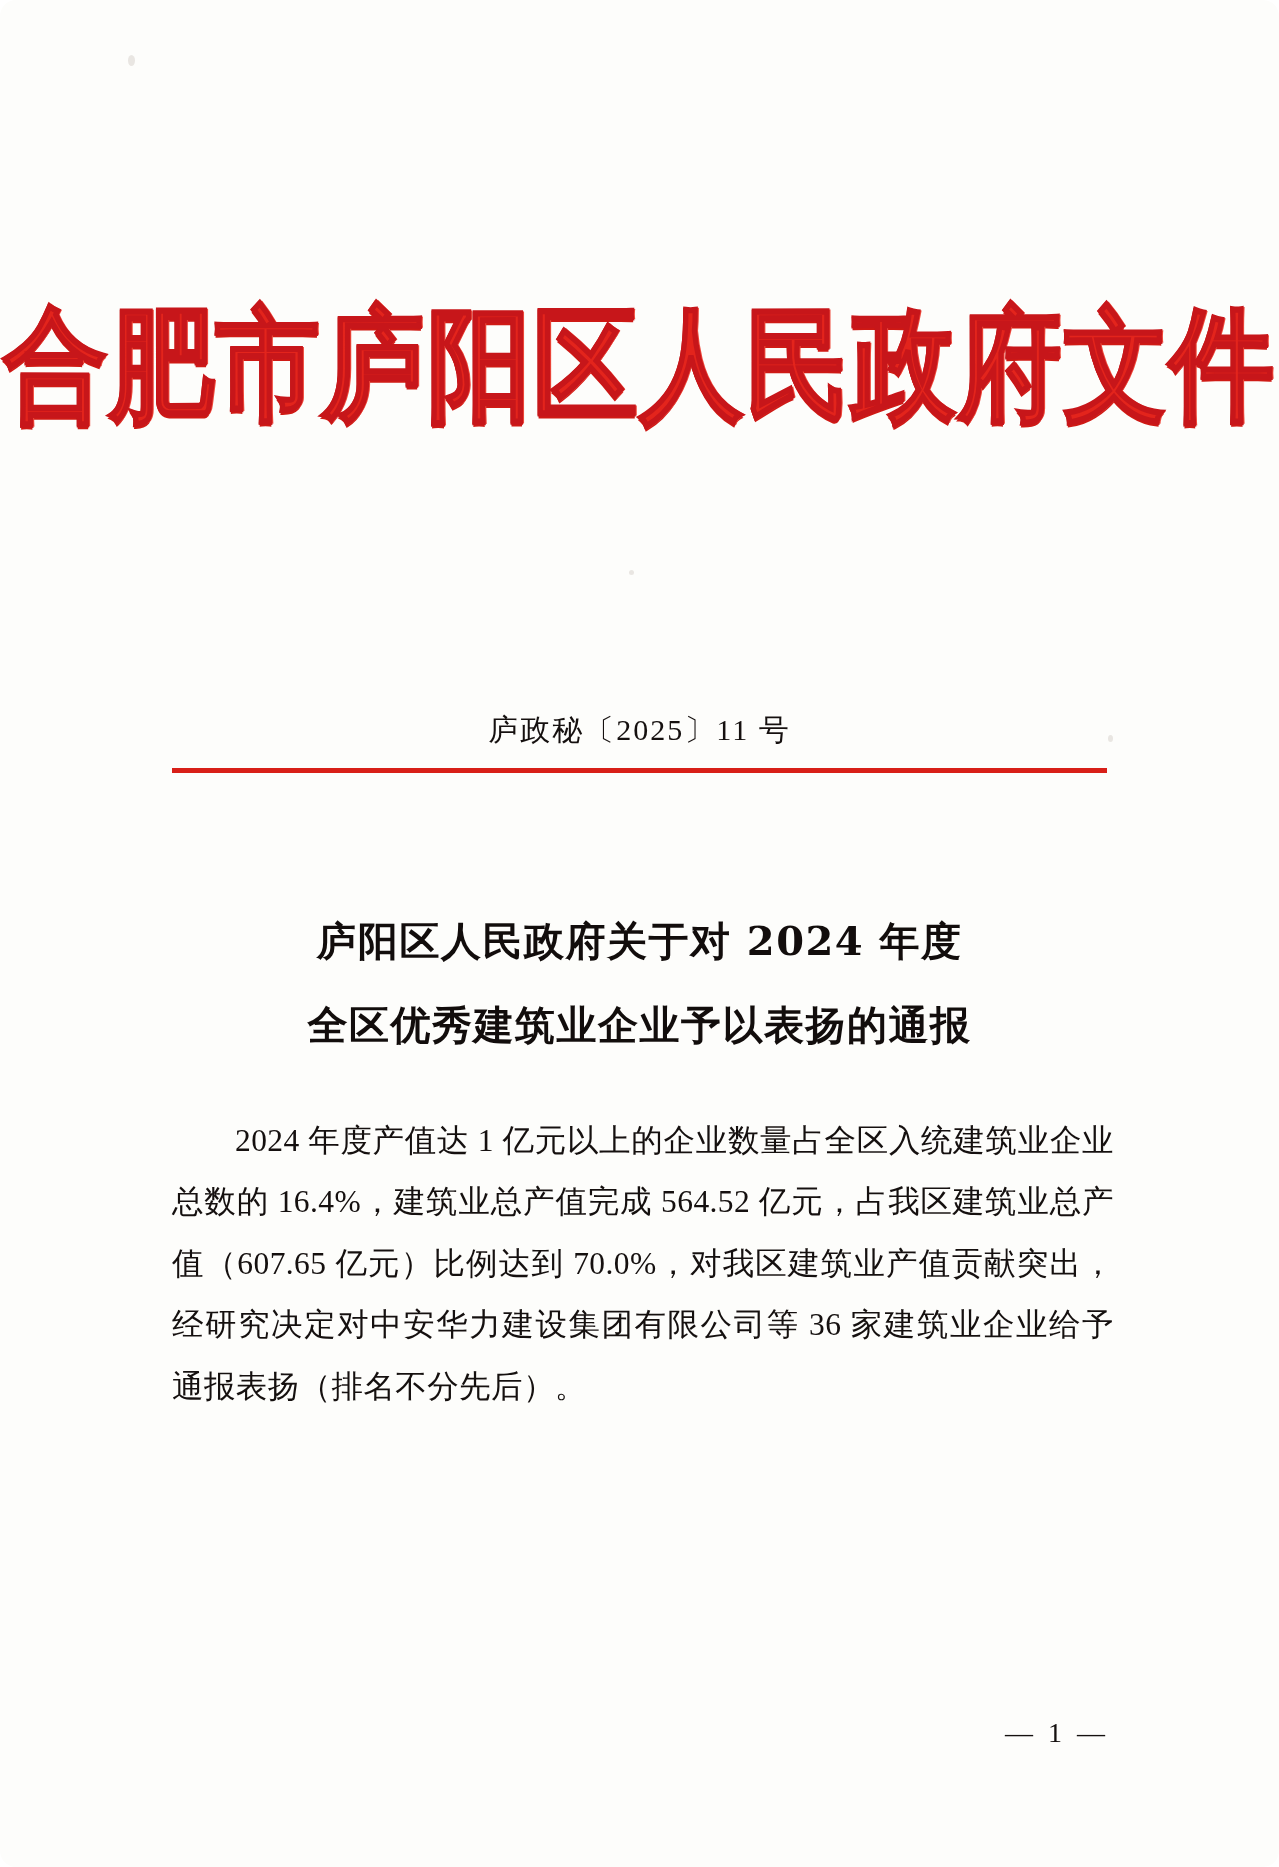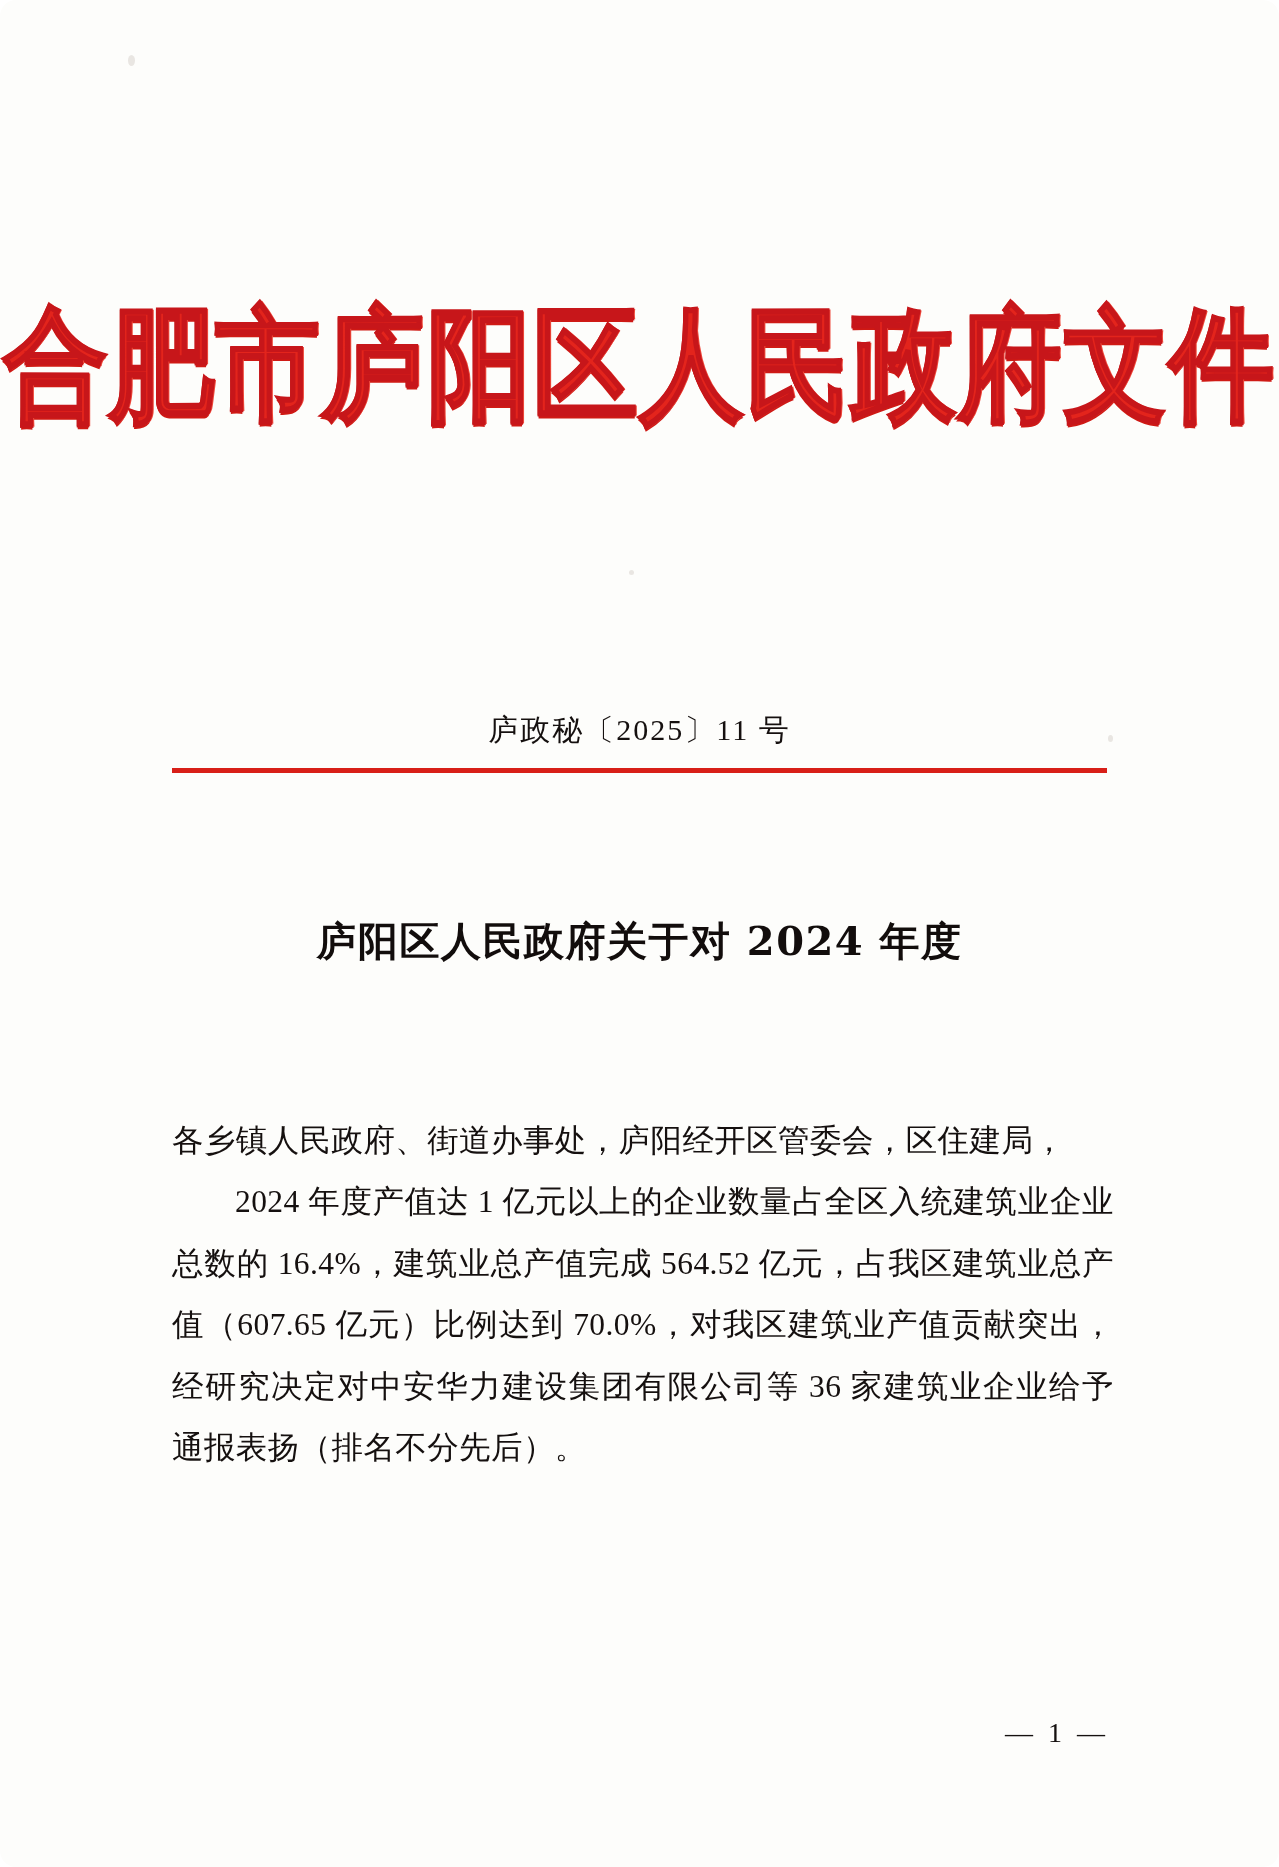--- a/index.html
+++ b/index.html
@@ -141,22 +141,22 @@
   <div class="masthead">
     <div class="masthead-title">合肥市庐阳区人民政府文件</div>
   </div>
 
   <div class="doc-number">庐政秘〔2025〕11 号</div>
 
   <div class="red-rule"></div>
 
   <div class="doc-title">
     <span class="line">庐阳区人民政府关于对 2024 年度</span>
+    <span class="line">全区优秀建筑业企业予以表扬的通报</span>
   </div>
 
   <div class="body-text">
-    <p>各乡镇人民政府、街道办事处，庐阳经开区管委会，区住建局，</p>
     <p class="indent">2024 年度产值达 1 亿元以上的企业数量占全区入统建筑业企业总数的 16.4%，建筑业总产值完成 564.52 亿元，占我区建筑业总产值（607.65 亿元）比例达到 70.0%，对我区建筑业产值贡献突出，经研究决定对中安华力建设集团有限公司等 36 家建筑业企业给予通报表扬（排名不分先后）。</p>
   </div>
 
   <div class="page-number">— 1 —</div>
 
 </div>
 
 </body></html>

